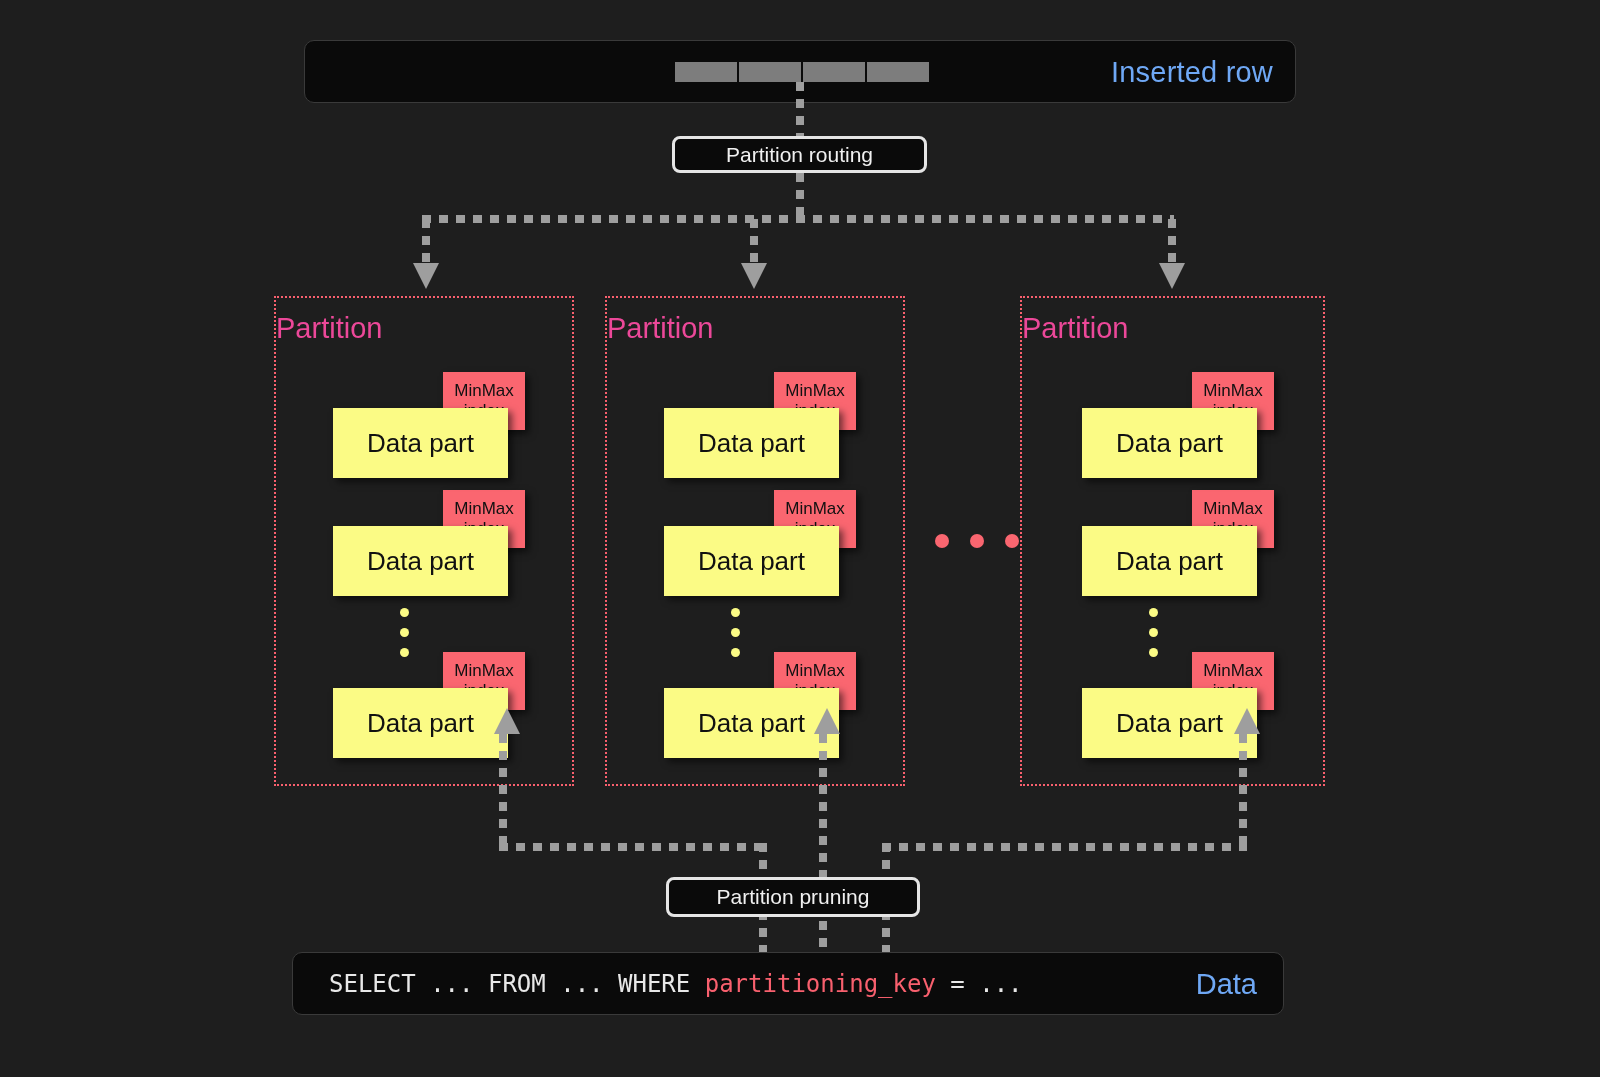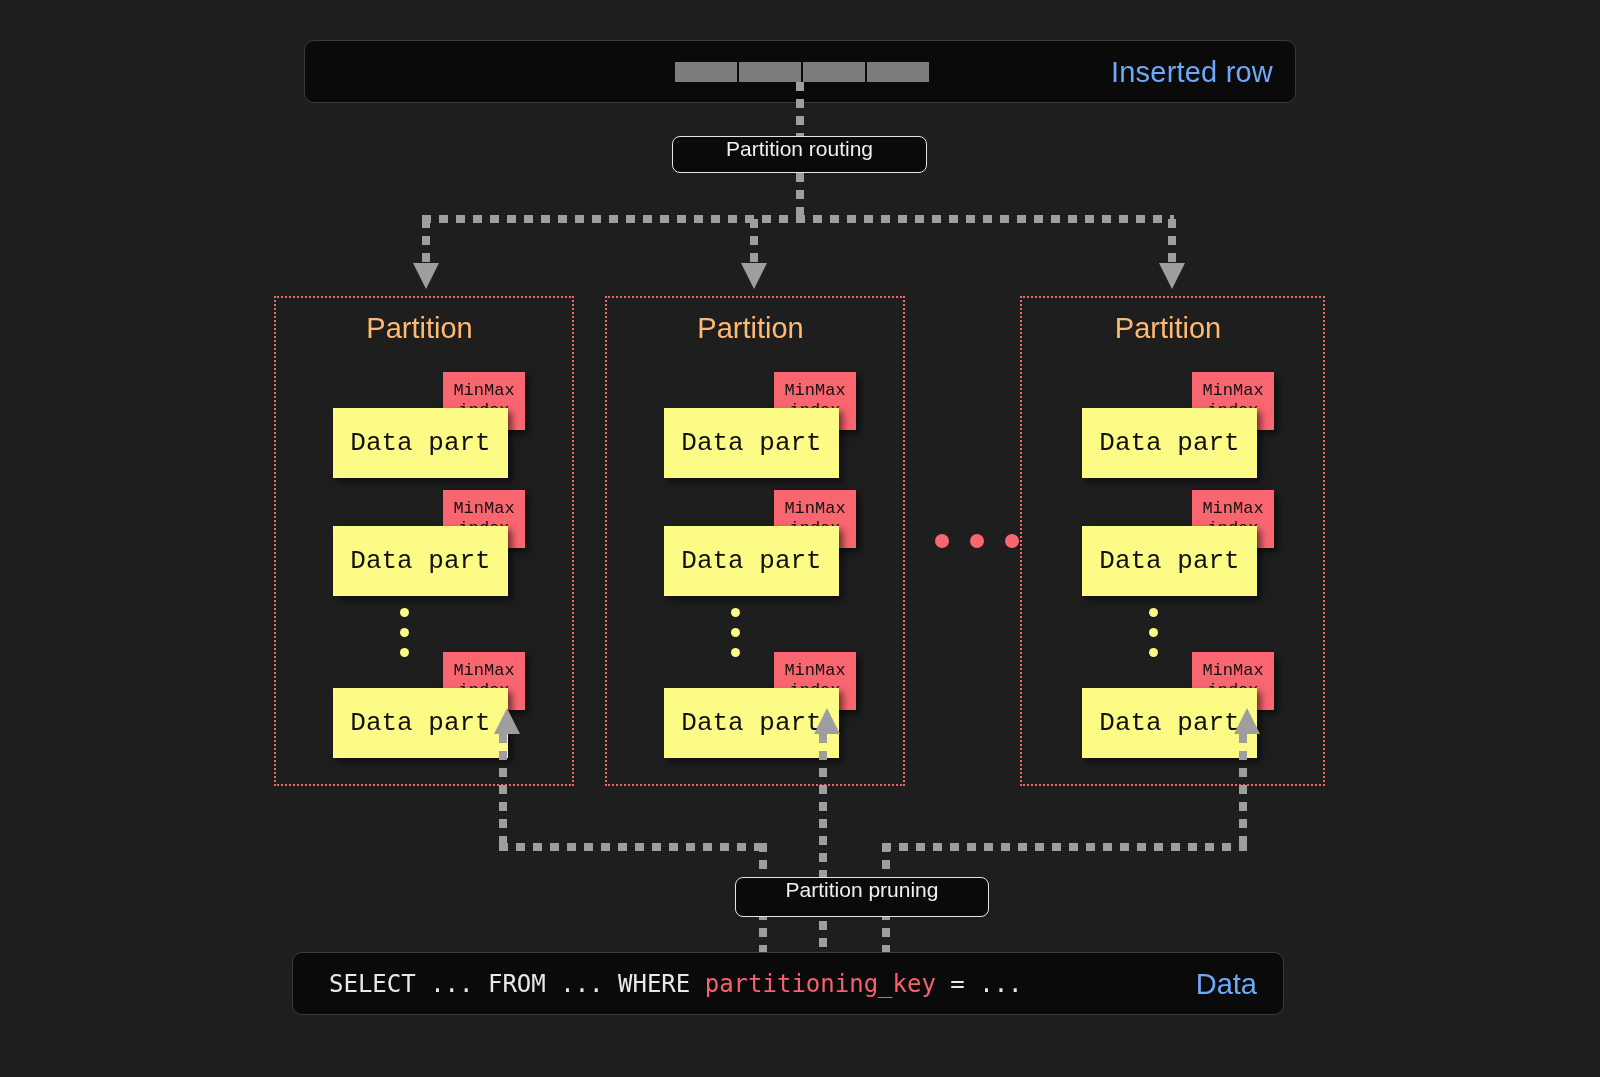--- a/index.html
+++ b/index.html
@@ -16,24 +16,24 @@
     position:absolute;
     background:#0a0a0a;
     border:1px solid #3a3a3a;
     border-radius:10px;
     box-sizing:border-box;
     display:flex;align-items:center;
   }
   .darkpill{
     position:absolute;
     background:#0a0a0a;
-    border:1px solid #e5e5e5;
+    border:3px solid #e5e5e5;
     border-radius:8px;
     box-sizing:border-box;
-    display:flex;align-items:flex-start;justify-content:center;
+    display:flex;align-items:center;justify-content:center;
     color:#f0f0f0;
     font-size:21px;
     z-index:6;
   }
 
   
   #inserted-row-bar{left:288px;top:40px;width:992px;height:63px;}
   #inserted-row-label{
     position:absolute;right:22px;top:50%;transform:translateY(-50%);
     color:#6fa8f5;font-size:29px;letter-spacing:.2px;
@@ -52,39 +52,39 @@
     font-size:24px;color:#e8e8e8;white-space:pre;
   }
   #query-text .key{color:#f8606e;}
   #query-label{
     position:absolute;right:26px;top:50%;transform:translateY(-50%);
     color:#6fa8f5;font-size:29px;
   }
 
   
   #partition-routing{left:656px;top:136px;width:255px;height:37px;}
-  #partition-pruning{left:719px;top:877px;width:254px;height:40px;}
+  #partition-pruning{left:650px;top:877px;width:254px;height:40px;}
 
   
   .partition{
     position:absolute;top:296px;height:490px;
     border:2px dotted #f8606e;
     box-sizing:border-box;
     z-index:2;
   }
   #partition-0{left:258px;width:300px;}
   #partition-1{left:589px;width:300px;}
   #partition-2{left:1004px;width:305px;}
   .partition-title{
-    position:absolute;left:0;right:9px;top:14px;text-align:center;
-    color:#fdba74;font-size:29px;
-  }
-
-  
-  .part-group{position:absolute;width:250px;height:106px;font-family:Liberation Mono, monospace;}
+    position:absolute;left:0;right:9px;top:14px;text-align:left;
+    color:#ec4899;font-size:29px;
+  }
+
+  
+  .part-group{position:absolute;width:250px;height:106px;}
   .data-part{
     position:absolute;left:0;top:36px;width:175px;height:70px;
     background:#fbfb85;
     box-shadow:4px 4px 7px rgba(0,0,0,.55);
     display:flex;align-items:center;justify-content:center;
     color:#111;font-size:26px;z-index:3;
   }
   .minmax{
     position:absolute;left:110px;top:0;width:82px;height:58px;
     background:#fa6670;

